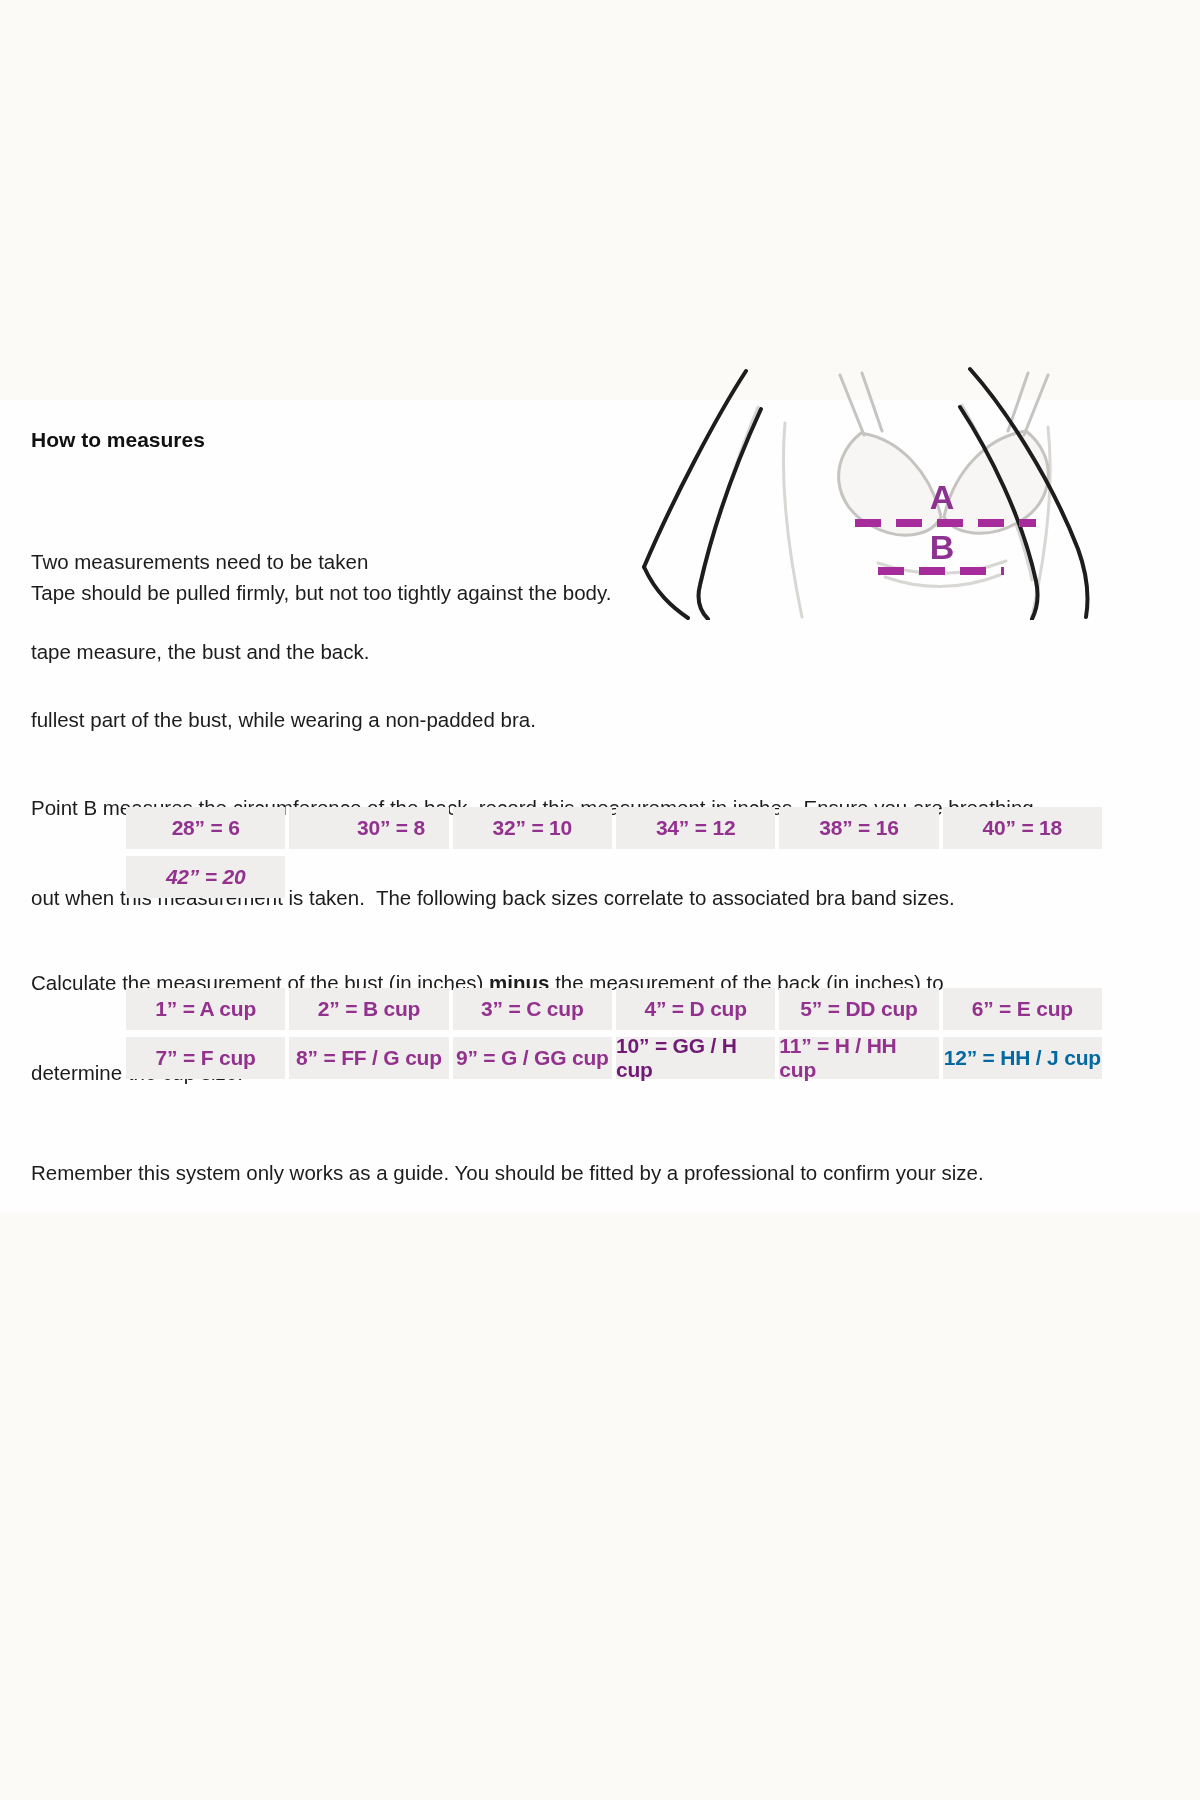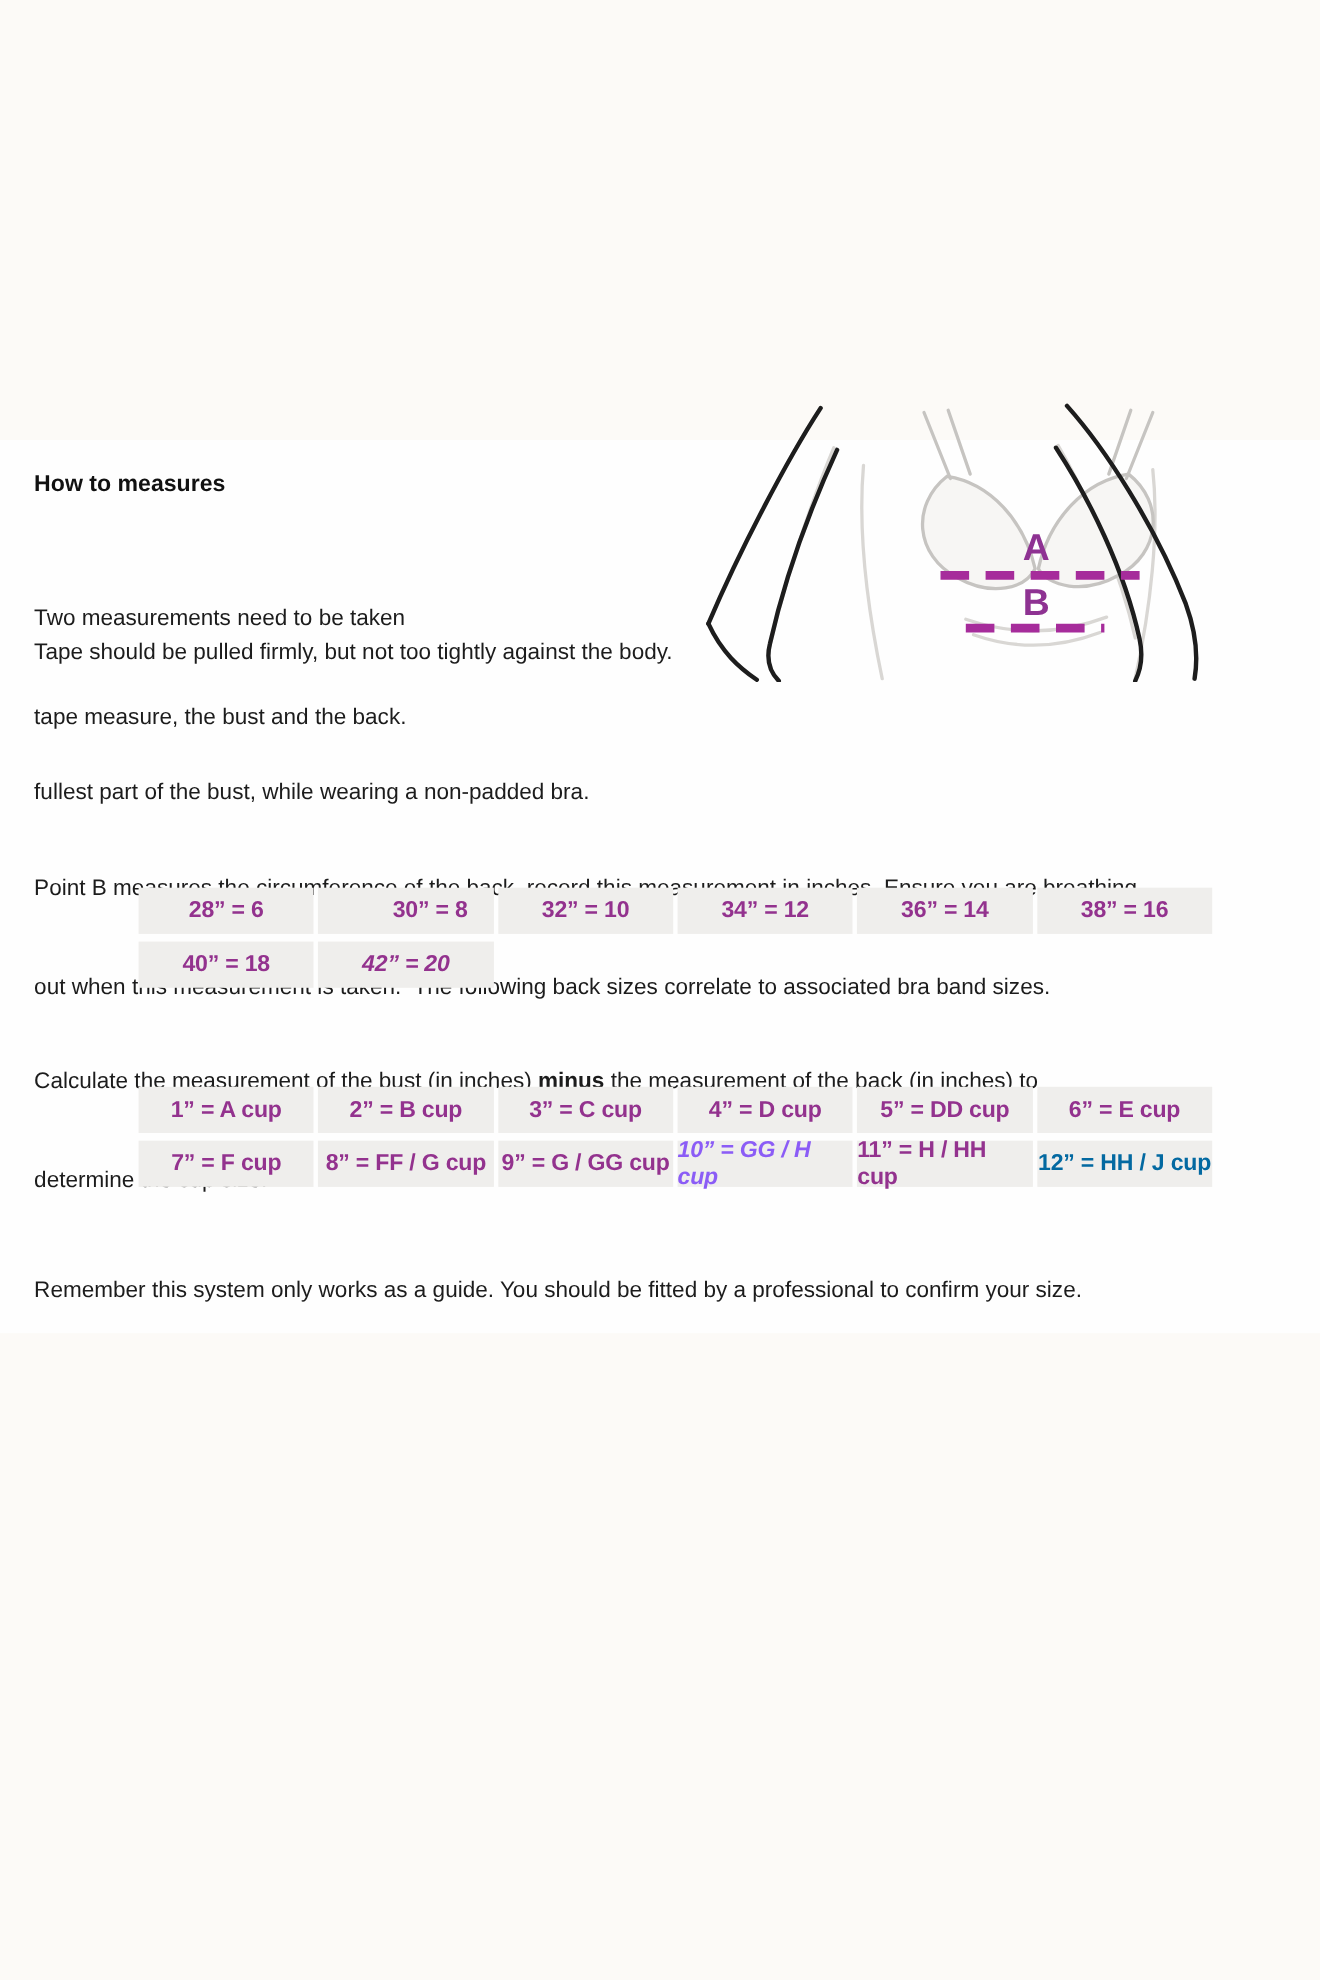--- a/index.html
+++ b/index.html
@@ -133,40 +133,39 @@
   <div class="txt point-b">
     <div>Point B measures the circumference of the back, record this measurement in inches. Ensure you are breathing</div>
     <div>out when this measurement is taken.  The following back sizes correlate to associated bra band sizes.</div>
   </div>
 
   <div class="size-table band-table">
     <div class="size-cell" style="color: rgb(147, 50, 142);">28” = 6</div>
     <div class="size-cell" style="color: rgb(147, 50, 142); padding-left: 44px;">30” = 8</div>
     <div class="size-cell" style="color: rgb(147, 50, 142); text-align: right;">32” = 10</div>
     <div class="size-cell" style="color: rgb(147, 50, 142);">34” = 12</div>
-    <div class="size-cell" style="color: rgb(147, 50, 142);">36” = 14</div>
     <div class="size-cell" style="color: rgb(147, 50, 142);">38” = 16</div>
     <div class="size-cell" style="color: rgb(147, 50, 142);">40” = 18</div>
     <div class="size-cell" style="color: rgb(147, 50, 142); font-style: italic;">42” = 20</div>
   </div>
 
   <div class="txt calc">
     <div><span>Calculate the measurement of the bust (in inches) </span><span class="bold">minus</span><span> the measurement of the back (in inches) to</span></div>
     <div>determine the cup size.</div>
   </div>
 
   <div class="size-table cup-table">
     <div class="size-cell" style="color: rgb(147, 50, 142);">1” = A cup</div>
     <div class="size-cell" style="color: rgb(147, 50, 142);">2” = B cup</div>
     <div class="size-cell" style="color: rgb(147, 50, 142);">3” = C cup</div>
     <div class="size-cell" style="color: rgb(147, 50, 142);">4” = D cup</div>
     <div class="size-cell" style="color: rgb(147, 50, 142);">5” = DD cup</div>
     <div class="size-cell" style="color: rgb(147, 50, 142);">6” = E cup</div>
     <div class="size-cell" style="color: rgb(147, 50, 142);">7” = F cup</div>
     <div class="size-cell" style="color: rgb(147, 50, 142);">8” = FF / G cup</div>
     <div class="size-cell" style="color: rgb(147, 50, 142);">9” = G / GG cup</div>
-    <div class="size-cell" style="color: #8b5cf6; font-style: italic;">10” = GG / H cup</div>
+    <div class="size-cell" style="color: #701a75;">10” = GG / H cup</div>
     <div class="size-cell" style="color: rgb(147, 50, 142);">11” = H / HH cup</div>
     <div class="size-cell" style="color: #0369a1; text-align: right;">12” = HH / J cup</div>
   </div>
 
   <div class="txt footer-note">Remember this system only works as a guide. You should be fitted by a professional to confirm your size.</div>
 </div>
 
 </body></html>

